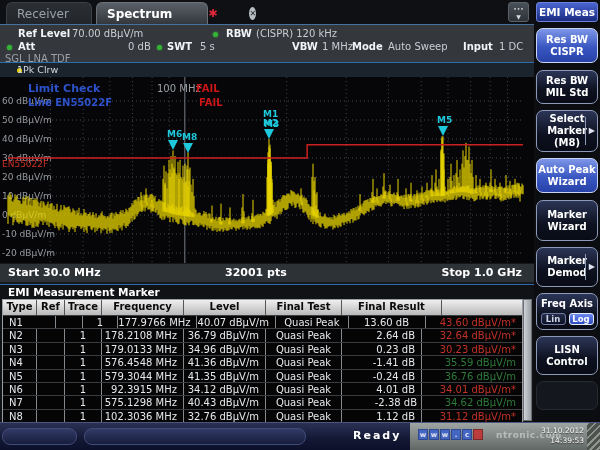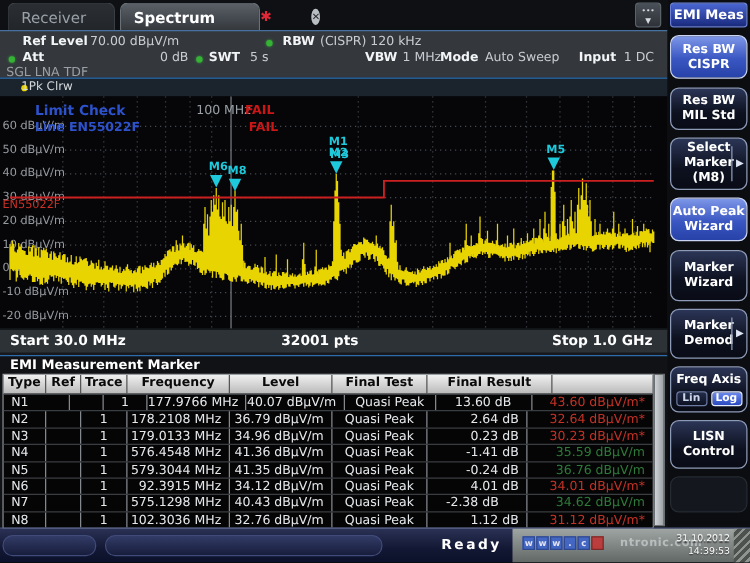--- a/index.html
+++ b/index.html
@@ -277,21 +277,21 @@
           <div class="tcell" style="width: 80px; text-align: right; padding-right: 6px;">4.01 dB</div>
           <div class="tcell res-fail" style="width: 100px; text-align: right; padding-right: 6px;">34.01 dBµV/m*</div>
         </div>
         <div class="trow">
           <div class="tcell" style="width: 34px; text-align: left; padding-left: 6px;">N7</div>
           <div class="tcell" style="width: 28px; text-align: center;"></div>
           <div class="tcell" style="width: 37px; text-align: center;">1</div>
           <div class="tcell" style="width: 82px; text-align: right; padding-right: 6px;">575.1298 MHz</div>
           <div class="tcell" style="width: 82px; text-align: right; padding-right: 6px;">40.43 dBµV/m</div>
           <div class="tcell" style="width: 76px; text-align: center;">Quasi Peak</div>
-          <div class="tcell" style="width: 80px; text-align: right; padding-right: 22px;">-2.38 dB</div>
+          <div class="tcell" style="width: 80px; text-align: right; padding-right: 4px;">-2.38 dB</div>
           <div class="tcell res-pass" style="width: 100px; text-align: right; padding-right: 6px;">34.62 dBµV/m</div>
         </div>
         <div class="trow">
           <div class="tcell" style="width: 34px; text-align: left; padding-left: 6px;">N8</div>
           <div class="tcell" style="width: 28px; text-align: center;"></div>
           <div class="tcell" style="width: 37px; text-align: center;">1</div>
           <div class="tcell" style="width: 82px; text-align: right; padding-right: 6px;">102.3036 MHz</div>
           <div class="tcell" style="width: 82px; text-align: right; padding-right: 6px;">32.76 dBµV/m</div>
           <div class="tcell" style="width: 76px; text-align: center;">Quasi Peak</div>
           <div class="tcell" style="width: 80px; text-align: right; padding-right: 6px;">1.12 dB</div>

